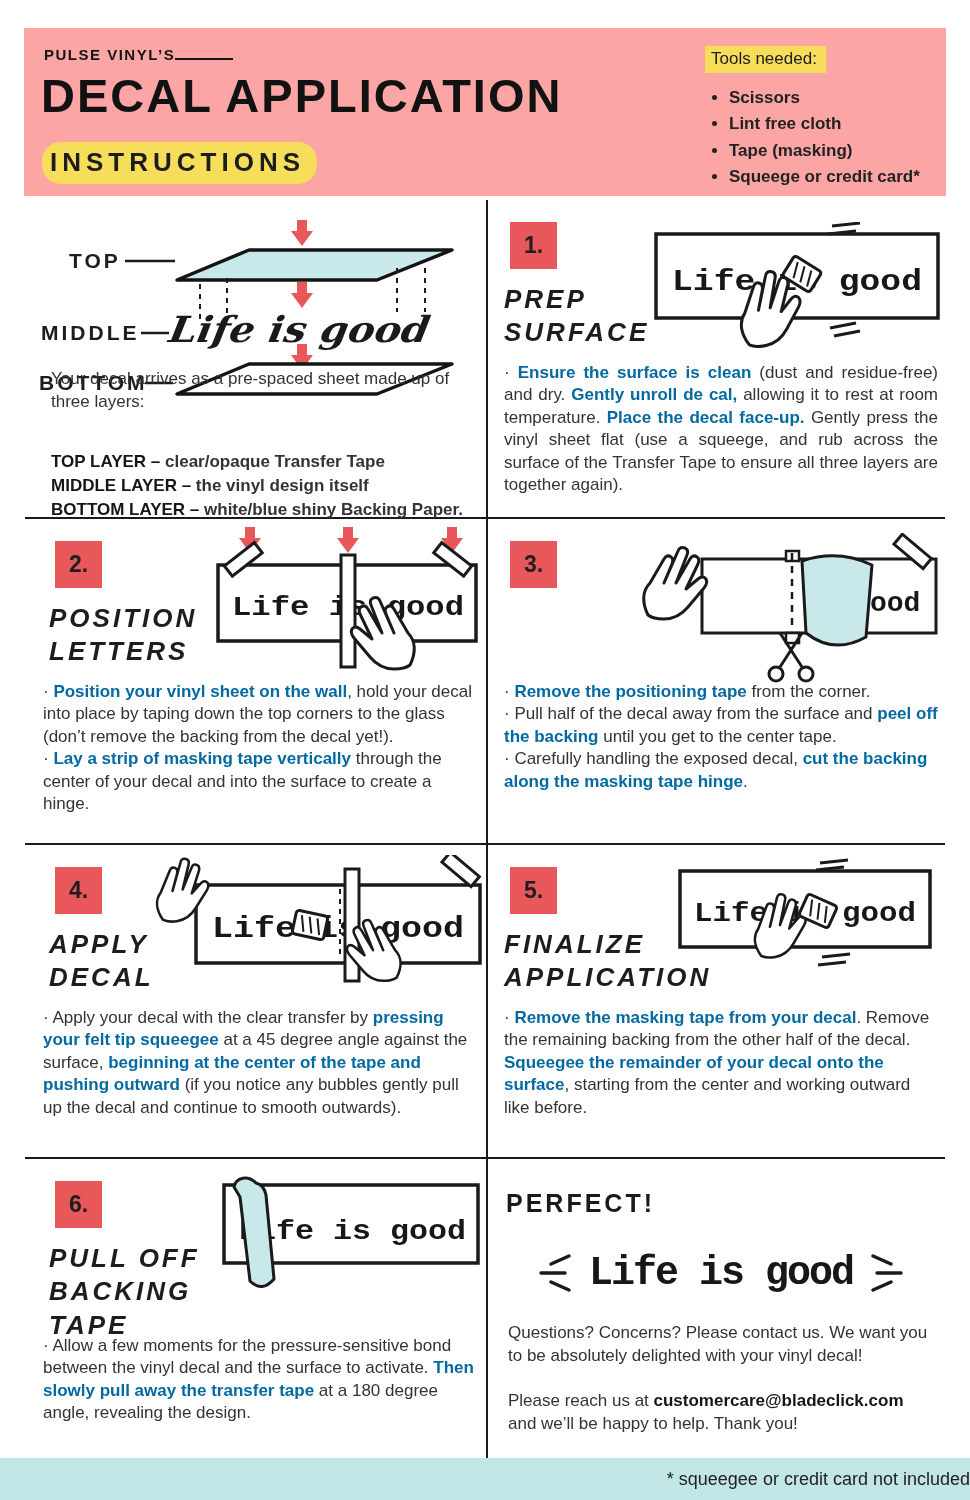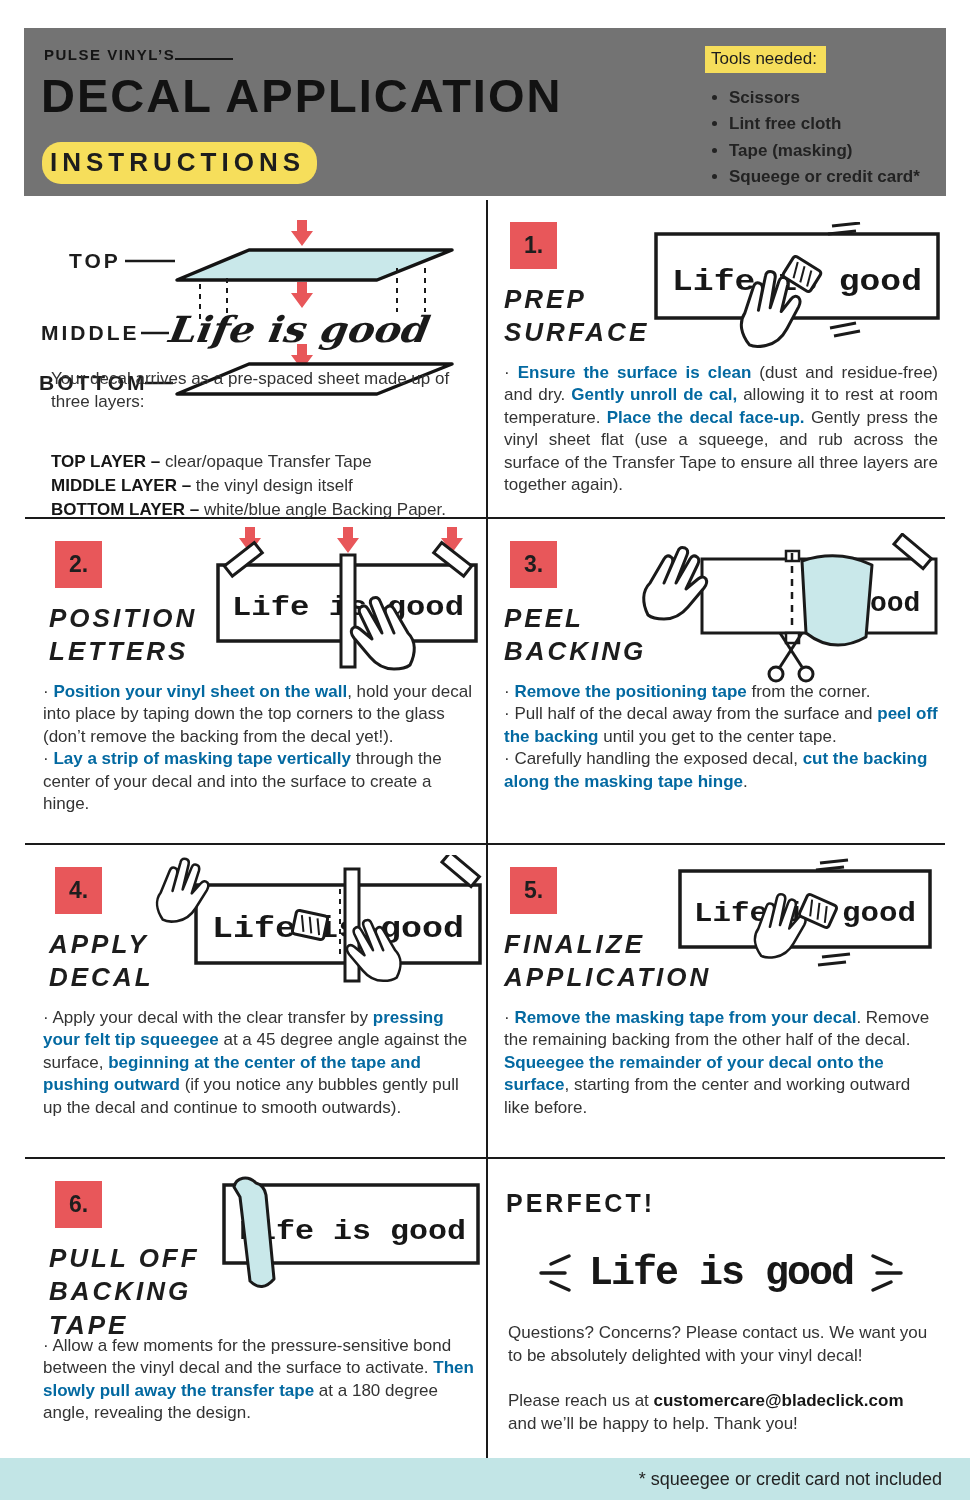--- a/index.html
+++ b/index.html
@@ -2,21 +2,21 @@
 <html><head>
 <meta charset="utf-8">
 <style>
   * { margin:0; padding:0; box-sizing:border-box; }
   html,body { background:#ffffff; }
   .page {
     position:relative; width:970px; height:1500px; background:#fff;
     font-family:"Liberation Sans", sans-serif; color:#1d1d1d; overflow:hidden;
   }
   
-  .hero { position:absolute; left:24px; top:28px; width:922px; height:168px; background:#737373; }
+  .hero { position:absolute; left:24px; top:28px; width:922px; height:168px; background:#fca5a5; }
   .brand { position:absolute; left:20px; top:18px; font-size:15px; font-weight:bold; letter-spacing:1.5px; color:#151515; }
   .brand-line { display:inline-block; width:58px; border-bottom:2px solid #151515; vertical-align:baseline; }
   .hero-title { position:absolute; left:17px; top:40px; font-size:47px; font-weight:800; letter-spacing:2px; color:#121212; }
   .hero-sub { position:absolute; left:18px; top:114px; background:#f6de5b; padding:5px 12px 6px 8px;
               font-size:26px; font-weight:bold; letter-spacing:5px; color:#1d1d1d;border-radius:19px; }
   .tools { position:absolute; left:681px; top:18px; width:235px; }
   .tools-label { display:inline-block; background:#f6de5b; padding:3px 9px 4px 6px; font-size:17px; color:#1d1d1d; }
   .tools ul { margin:12px 0 0 24px; font-size:17px; line-height:1.55; color:#222;font-weight:bold; }
   
   .vline { position:absolute; left:486px; top:200px; width:2px; height:1258px; background:#1a1a1a; }
@@ -43,31 +43,31 @@
           color:#333; white-space:pre-line; }
   .cellR .body { left:16px; right:8px; }
   .body b { color:#0369a1; }
   .c2 .body { text-align:justify; }
   .c7 .body { top:176px; }
   
   .intro-svg { display:block; margin:20px 0 0 12px; }
   .intro-text { position:absolute; left:26px; right:16px; top:168px; font-size:17px; line-height:1.35; color:#333; }
   .intro-lead { margin-bottom:36px; }
   .layer-line b { color:#161616; }
-  .layer-line { line-height:1.42; }
+  .layer-line { line-height:1.42;font-weight:bold; }
   
   .perfect-title { font-size:25px; font-weight:800; letter-spacing:3px; margin:8px 0 0 4px; color:#1a1a1a; }
   .logo-row { display:flex; align-items:center; justify-content:center; gap:16px; margin-top:32px; }
   .logo-text { font-family:"Liberation Mono", monospace; font-weight:bold; font-size:40px; letter-spacing:-2px; color:#171717; }
   .perfect-p { margin:26px 10px 0 6px; font-size:17px; line-height:1.35; color:#333; }
   .perfect-p.second { margin-top:22px; }
   .perfect-p b { color:#161616; }
   
   .foot { position:absolute; left:0; top:1458px; width:970px; height:42px; background:#c2e5e6;
-          display:flex; align-items:center; justify-content:flex-end; padding-right:28px;
+          display:flex; align-items:center; justify-content:flex-end; 
           font-size:18px; color:#222; }
   
   .decal-word { font-family:"Liberation Mono", monospace; font-weight:bold; fill:#171717; }
   .script-word { font-family:"DejaVu Serif", serif; font-style:italic; font-weight:bold; fill:#1a1a1a; }
   .diag-label { font-family:"Liberation Sans", sans-serif; font-weight:800; letter-spacing:3px; fill:#1d1d1d; }
 </style>
 </head>
 <body>
 
 <svg width="0" height="0" style="position:absolute" aria-hidden="true">
@@ -130,21 +130,21 @@
       <line x1="104" y1="113" x2="132" y2="113" stroke="#1a1a1a" stroke-width="2.5"></line>
       <use href="#arrow" x="255" y="124"></use>
       <path d="M140 174 L212 144 L415 144 L340 174 Z" fill="#ffffff" stroke="#141414" stroke-width="3.5" stroke-linejoin="round"></path>
       <text class="diag-label" x="2" y="170" font-size="21">BOTTOM</text>
       <line x1="108" y1="163" x2="136" y2="163" stroke="#1a1a1a" stroke-width="2.5"></line>
     </svg>
     <div class="intro-text">
       <div class="intro-lead">Your decal arrives as a pre-spaced sheet made up of three layers:</div>
       <div class="layer-line"><b>TOP LAYER –</b><span> clear/opaque Transfer Tape</span></div>
       <div class="layer-line"><b>MIDDLE LAYER –</b><span> the vinyl design itself</span></div>
-      <div class="layer-line"><b>BOTTOM LAYER –</b><span> white/blue angle Backing Paper.</span></div>
+      <div class="layer-line"><b>BOTTOM LAYER –</b><span> white/blue shiny Backing Paper.</span></div>
     </div>
   </section>
 
   <section class="cell c2 cellR">
     <div class="badge">1.</div>
     <h2 class="step-title">PREP
 SURFACE</h2>
     <svg class="illus" style="top:22px; right:4px;" width="288" height="132" viewBox="0 0 288 132">
       <rect x="2" y="12" width="282" height="84" fill="#fff" stroke="#1a1a1a" stroke-width="3.5"></rect>
       <text class="decal-word" x="18" y="68" font-size="30" textLength="250" lengthAdjust="spacingAndGlyphs">Life is good</text>
@@ -176,22 +176,20 @@
       <text class="decal-word" x="22" y="88" font-size="28" textLength="232" lengthAdjust="spacingAndGlyphs">Life is good</text>
       <rect x="131" y="28" width="14" height="112" fill="#fff" stroke="#1a1a1a" stroke-width="3"></rect>
       <use href="#hand" x="208" y="66" transform="scale(-1,1) translate(-416,0)"></use>
     </svg>
     <p class="body">· <b>Position your vinyl sheet on the wall</b>, hold your decal into place by taping down the top corners to the glass (don’t remove the backing from the decal yet!).
 · <b>Lay a strip of masking tape vertically</b> through the center of your decal and into the surface to create a hinge.</p>
   </section>
 
   <section class="cell c4 cellR">
     <div class="badge">3.</div>
-    <h2 class="step-title">PEEL
-BACKING</h2>
     <svg class="illus" style="top:14px; right:2px;" width="306" height="152" viewBox="0 0 306 152">
       <rect x="64" y="26" width="234" height="74" fill="#fff" stroke="#1a1a1a" stroke-width="3"></rect>
       <text class="decal-word" x="232" y="78" font-size="28">ood</text>
       <rect x="148" y="18" width="13" height="10" fill="#fff" stroke="#1a1a1a" stroke-width="2.5"></rect>
       <rect x="148" y="100" width="13" height="10" fill="#fff" stroke="#1a1a1a" stroke-width="2.5"></rect>
       <line x1="154" y1="20" x2="154" y2="98" stroke="#1a1a1a" stroke-width="2.5" stroke-dasharray="7,6"></line>
       <path d="M164 28 Q200 16 234 32 L228 104 Q196 122 168 100 Z" fill="#c9e8ea" stroke="#1a1a1a" stroke-width="3" stroke-linejoin="round"></path>
       <use href="#hand" x="2" y="10"></use>
       <use href="#hand" x="288" y="-4" transform="scale(-0.62,0.62) translate(-870,10)"></use>
       <use href="#tape" x="256" y="12" transform="rotate(40 275 18)"></use>

